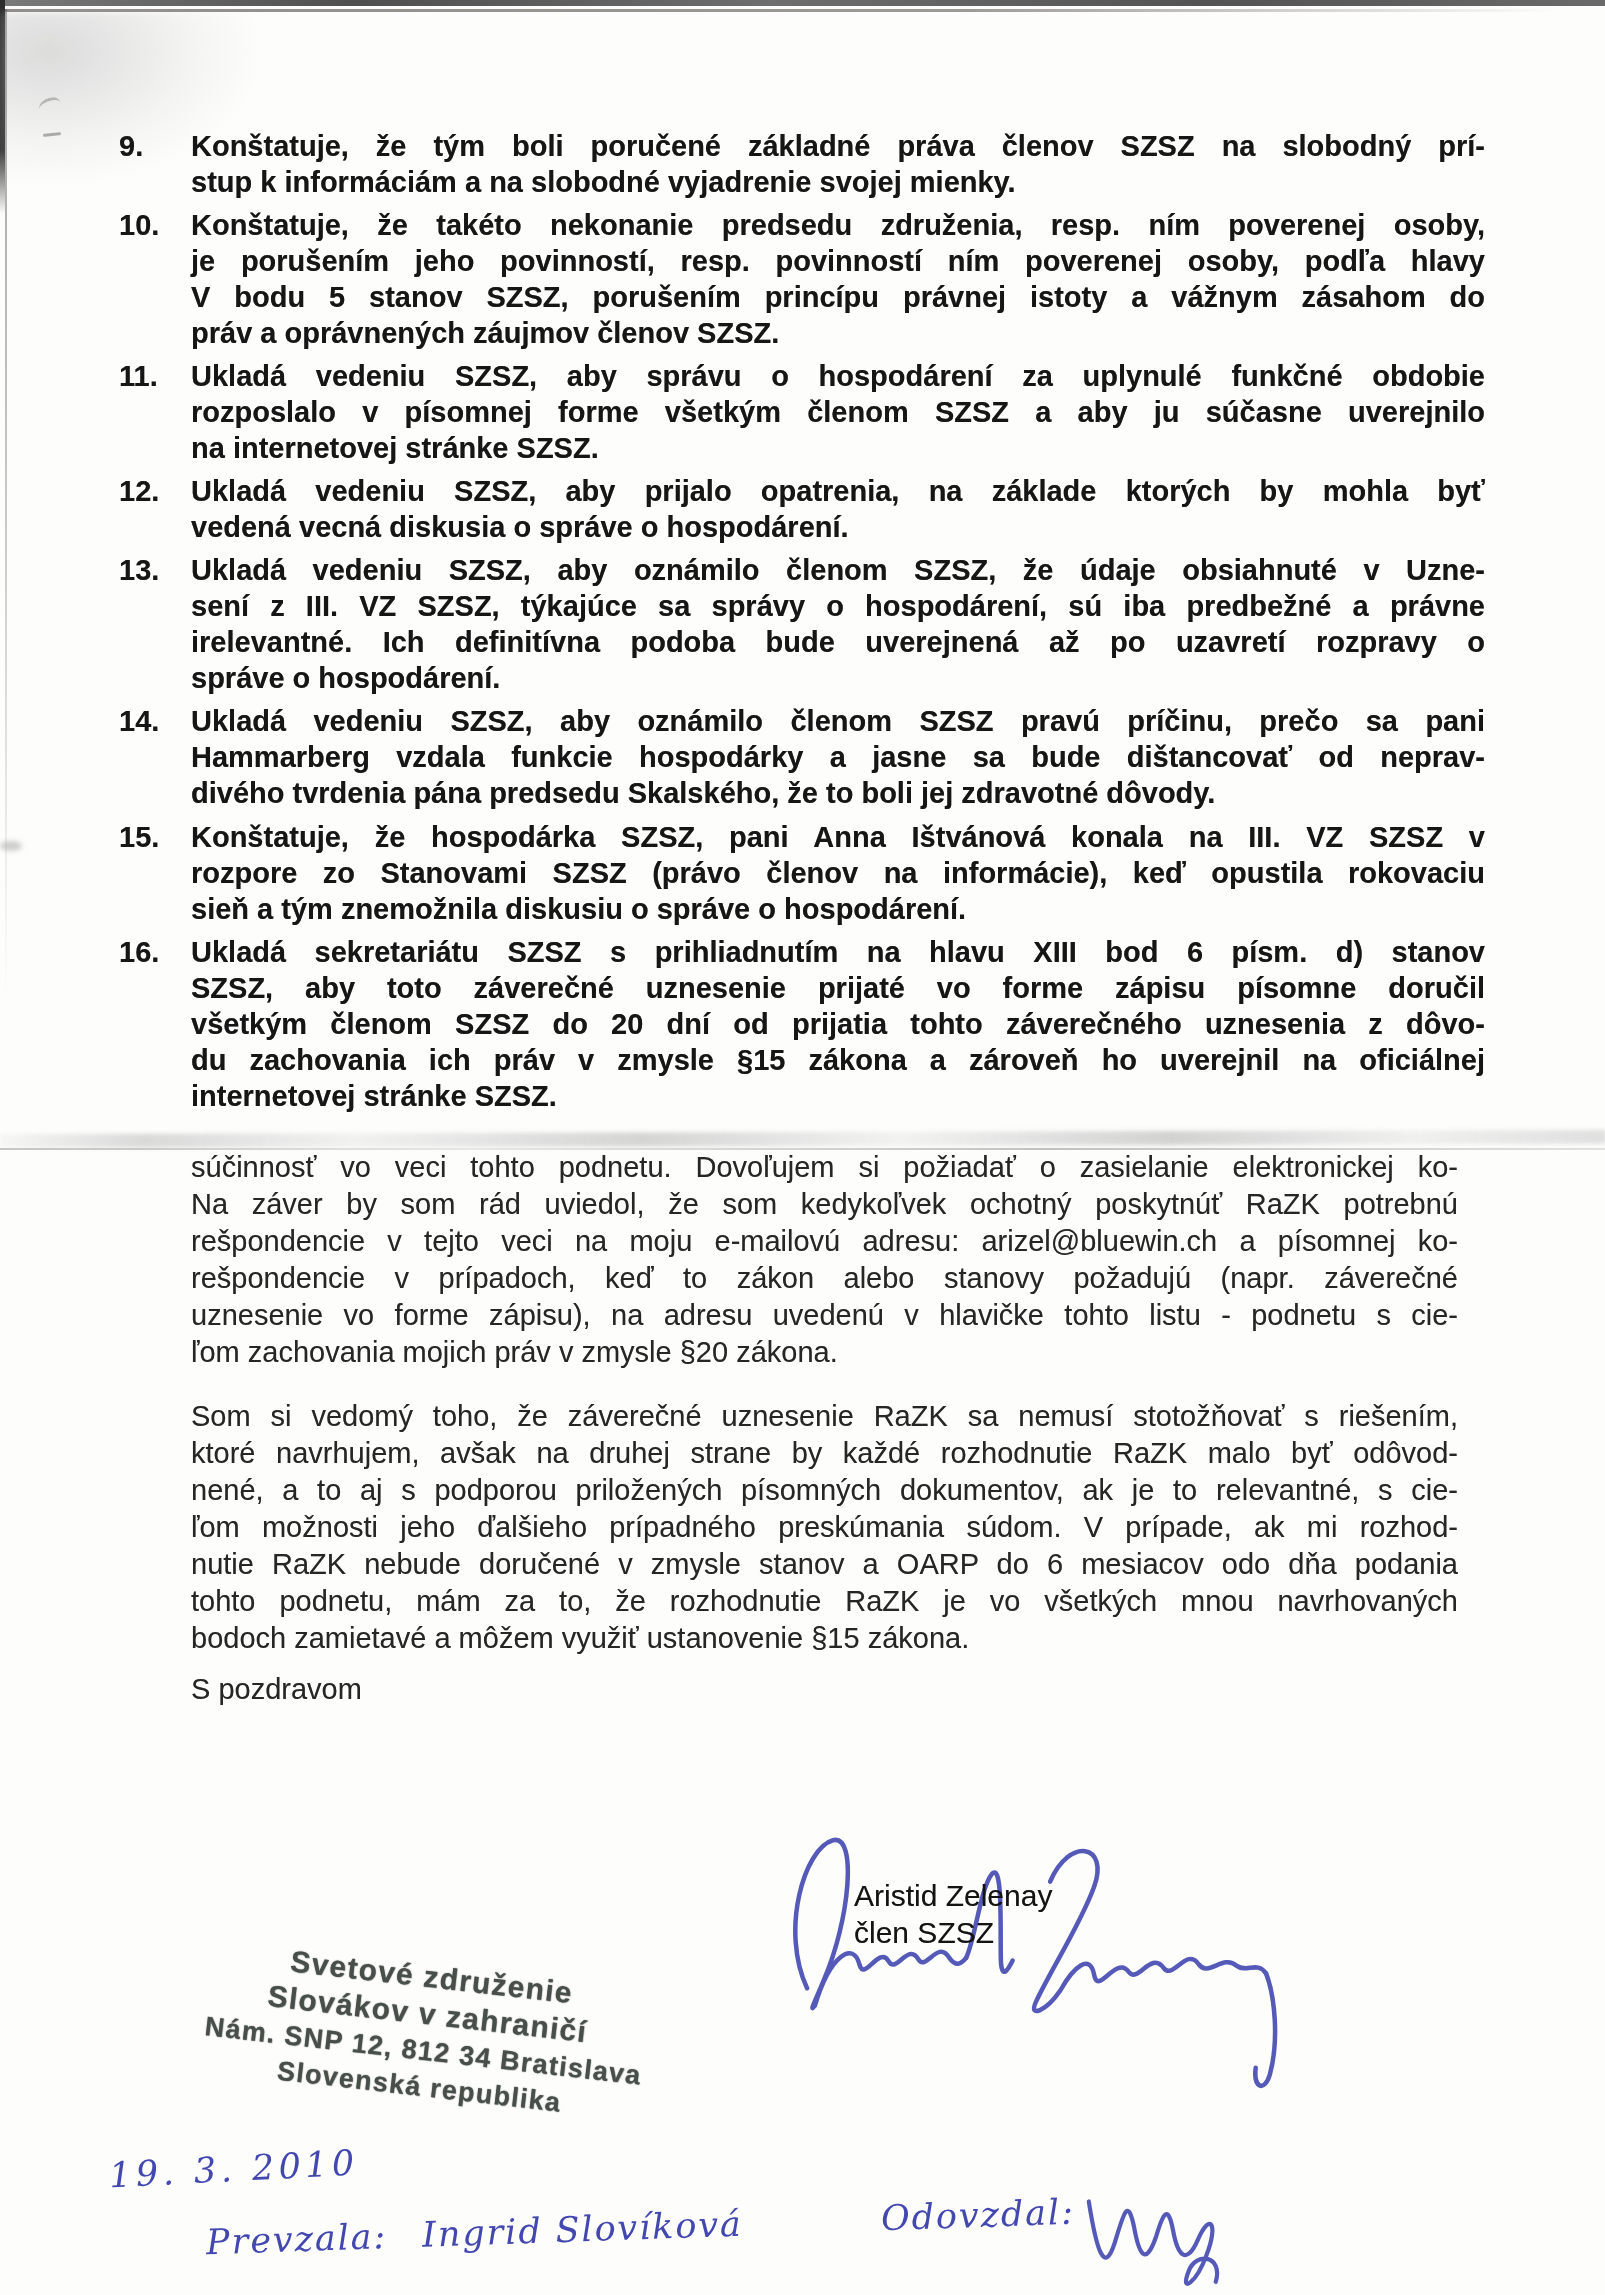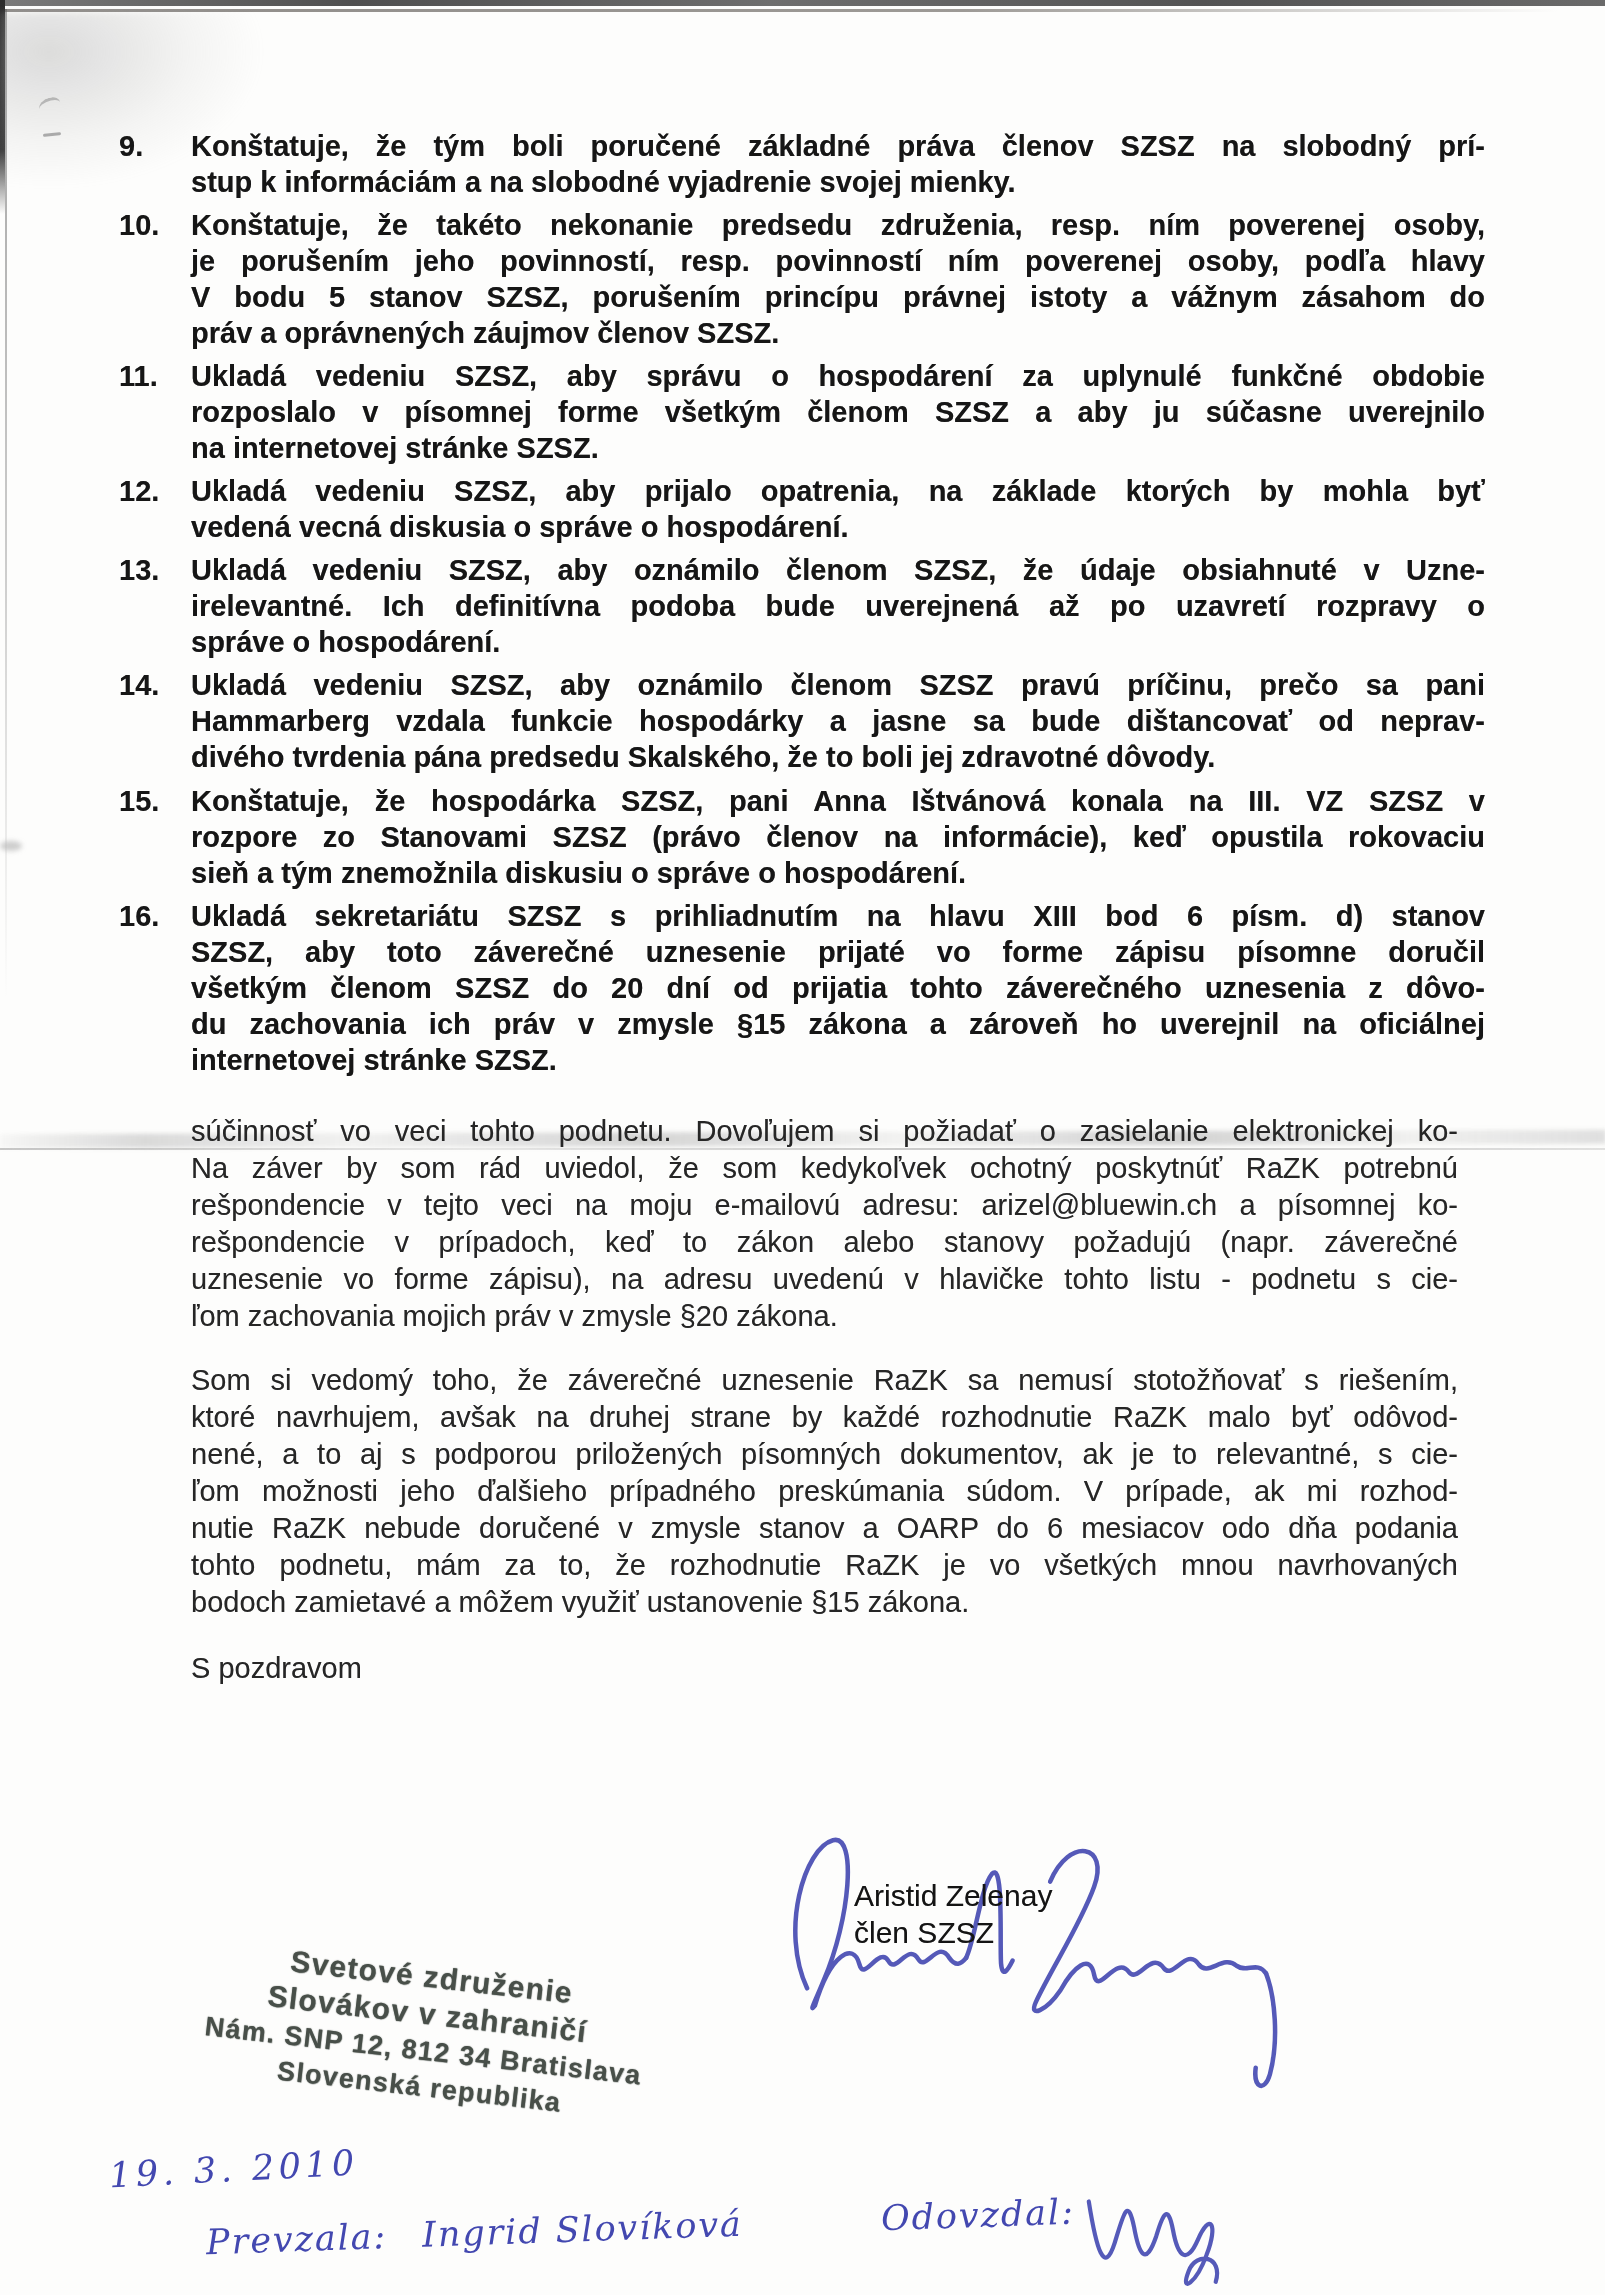--- a/index.html
+++ b/index.html
@@ -40,21 +40,21 @@
   .content{position:absolute;left:191px;top:128px;width:1294px;}
   .list-item{position:relative;margin-bottom:7.1px;font-weight:bold;font-size:29px;line-height:36px;
     color:#161616;text-shadow:0 0 0.6px rgba(0,0,0,.45);}
   .item-number{position:absolute;left:-72px;top:0;width:67px;text-align:left;}
   .jline{text-align:justify;text-align-last:justify;white-space:nowrap;}
   .jline.last{text-align-last:left;}
   .paragraph{width:1267px;font-weight:400;font-size:29px;line-height:37px;color:#262626;
     text-shadow:0 0 0.6px rgba(0,0,0,.3);}
   .paragraph.first{margin-top:35px;}
   .paragraph.second{margin-top:27px;}
-  .salutation{margin-top:31px;font-size:29px;font-weight:400;color:#262626;text-shadow:0 0 0.6px rgba(0,0,0,.3);}
+  .salutation{margin-top:16px;font-size:29px;font-weight:400;color:#262626;text-shadow:0 0 0.6px rgba(0,0,0,.3);}
   .email{text-decoration-thickness:2.6px;text-underline-offset:4.5px;}
   
   .signature-svg{position:absolute;left:767px;top:1791px;}
   .sig-printed{position:absolute;left:854px;top:1877px;width:298px;
     font-size:30px;line-height:37px;color:#141414;text-shadow:0 0 0.6px rgba(0,0,0,.4);}
   
   .stamp{position:absolute;left:186px;top:1959px;width:479px;text-align:center;
     transform:rotate(6.5deg);transform-origin:50% 50%;
     color:#39413a;opacity:.92;font-weight:bold;letter-spacing:1.3px;
     text-shadow:0 0 1.3px rgba(57,65,58,.75), 0.6px 0.6px 0 rgba(57,65,58,.25);}
@@ -111,20 +111,21 @@
 
     <div class="list-item">
       <span class="item-number">12.</span>
       <div class="jline">Ukladá vedeniu SZSZ, aby prijalo opatrenia, na základe ktorých by mohla byť</div>
       <div class="jline last">vedená vecná diskusia o správe o hospodárení.</div>
     </div>
 
     <div class="list-item">
       <span class="item-number">13.</span>
       <div class="jline">Ukladá vedeniu SZSZ, aby oznámilo členom SZSZ, že údaje obsiahnuté v Uzne-</div>
+      <div class="jline">sení z III. VZ SZSZ, týkajúce sa správy o hospodárení, sú iba predbežné a právne</div>
       <div class="jline">irelevantné. Ich definitívna podoba bude uverejnená až po uzavretí rozpravy o</div>
       <div class="jline last">správe o hospodárení.</div>
     </div>
 
     <div class="list-item">
       <span class="item-number">14.</span>
       <div class="jline">Ukladá vedeniu SZSZ, aby oznámilo členom SZSZ pravú príčinu, prečo sa pani</div>
       <div class="jline">Hammarberg vzdala funkcie hospodárky a jasne sa bude dištancovať od neprav-</div>
       <div class="jline last">divého tvrdenia pána predsedu Skalského, že to boli jej zdravotné dôvody.</div>
     </div>

